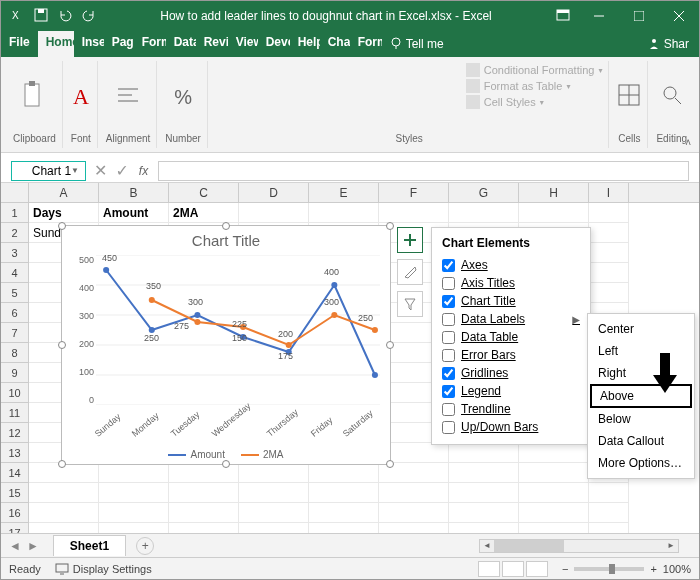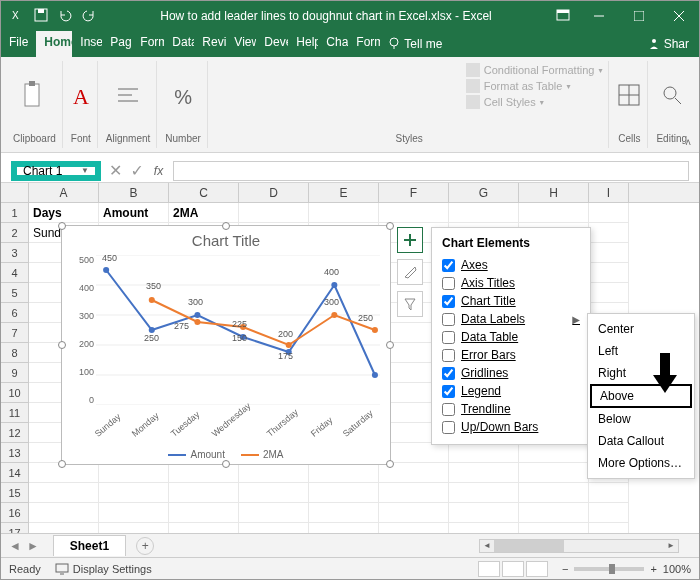--- a/index.html
+++ b/index.html
@@ -6,36 +6,36 @@
 body { background: #fff; width: 700px; height: 580px; overflow: hidden; position: relative; border: 1px solid #999; }
 
 .titlebar { background: #217346; color: #fff; height: 30px; display: flex; align-items: center; font-size: 12px; }
 .titlebar .icon-group { display: flex; gap: 8px; padding: 0 8px; align-items: center; }
 .titlebar .title-text { flex: 1; text-align: center; font-size: 12px; }
 .titlebar .win-btns { display: flex; }
 .titlebar .win-btn { width: 40px; height: 30px; display: flex; align-items: center; justify-content: center; cursor: pointer; }
 .titlebar svg { fill: #fff; }
 
 .tabs { background: #217346; display: flex; height: 26px; color: #fff; font-size: 12px; }
-.tab { padding: 4px 8px; cursor: pointer; white-space: nowrap; overflow: hidden; }
+.tab { padding: 4px 8px; cursor: pointer; white-space: nowrap; overflow: hidden; font-weight: bold; }
 .tab.active { background: #f3f3f3; color: #217346; font-weight: 600; }
 .tabs .tell { display: flex; align-items: center; gap: 4px; padding: 0 8px; }
 .tabs .share { margin-left: auto; padding: 4px 10px; display: flex; align-items: center; gap: 4px; }
 
 .ribbon { background: #f3f3f3; border-bottom: 1px solid #d4d4d4; height: 96px; display: flex; padding: 4px 6px; gap: 2px; position: relative; }
 .rgroup { border-right: 1px solid #e0e0e0; padding: 2px 6px; display: flex; flex-direction: column; align-items: center; justify-content: space-between; }
 .rgroup .gicons { display: flex; align-items: center; justify-content: center; flex: 1; }
 .rgroup .glabel { font-size: 10px; color: #666; padding: 2px 0; }
 .rgroup.styles { flex: 1; align-items: flex-end; }
 .styles-items { display: flex; flex-direction: column; gap: 2px; color: #aaa; font-size: 11px; }
 .styles-items div { display: flex; align-items: center; gap: 4px; }
 .ribbon-collapse { position: absolute; right: 8px; bottom: 4px; font-size: 10px; color: #666; cursor: pointer; }
 
 .namebox-row { display: flex; height: 24px; border-bottom: 1px solid #d4d4d4; align-items: center; background: #fff; margin-top: 6px; }
-.namebox { width: 90px; border: 6px solid #14b8a6; height: 20px; margin-left: 10px; font-size: 12px; padding: 2px 6px; display: flex; align-items: center; justify-content: space-between; }
+.namebox { width: 75px; border: 1px solid #14b8a6; height: 20px; margin-left: 10px; font-size: 12px; padding: 2px 6px; display: flex; align-items: center; justify-content: flex-end; }
 .namebox .dd { font-size: 8px; color: #666; }
 .fx-label { padding: 0 10px; font-style: italic; color: #666; font-size: 12px; }
 .fx-input { flex: 1; border: 1px solid #ccc; height: 20px; margin-right: 10px; }
 
 .sheet-area { position: relative; height: 360px; background: #fff; overflow: hidden; }
 .col-headers { display: flex; height: 20px; background: #f0f0f0; border-bottom: 1px solid #ccc; }
 .corner { width: 28px; border-right: 1px solid #ccc; background: #f0f0f0; }
 .col-h { width: 70px; border-right: 1px solid #ccc; text-align: center; font-size: 12px; color: #444; line-height: 20px; }
 .rows { }
 .row { display: flex; height: 20px; }

